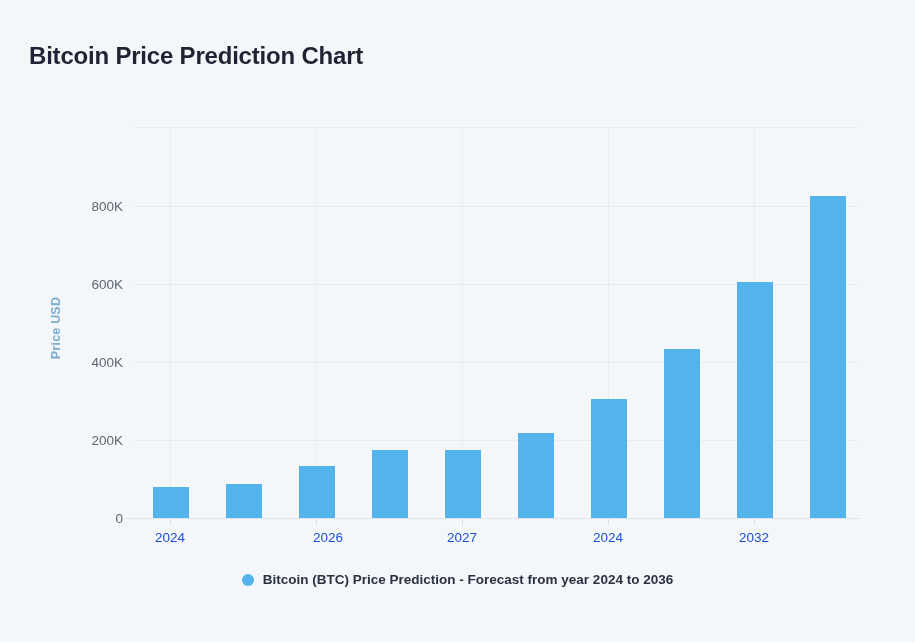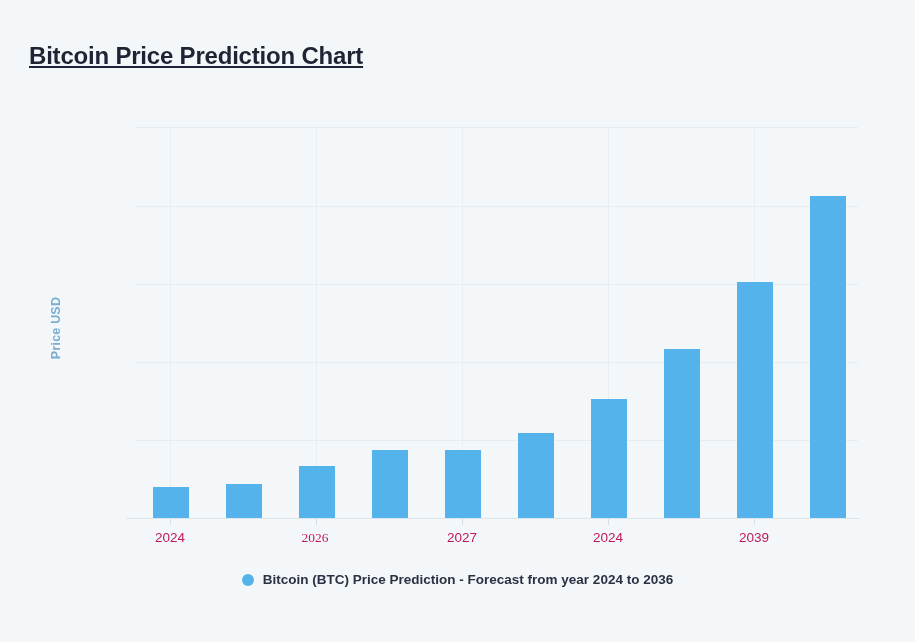--- a/index.html
+++ b/index.html
@@ -21,21 +21,20 @@
   }
   .chart-title {
     position: absolute;
     left: 29px;
     top: 42px;
     font-size: 24px;
     font-weight: bold;
     color: #1e2433;
     letter-spacing: -0.2px;
     white-space: nowrap;
-    text-decoration: underline;
   }
 
   
   .chart-area {
     position: absolute;
     left: 0;
     top: 0;
     width: 915px;
     height: 642px;
   }
@@ -92,21 +91,21 @@
     left: 63px;
     top: 0;
     width: 60px;
     height: 642px;
   }
 
   .xlabel {
     position: absolute;
     top: 530px;
     font-size: 13.5px;
-    color: #be185d;
+    color: #1d4ed8;
     transform: translateX(-50%);
     white-space: nowrap;
   }
 
   .y-axis-title {
     position: absolute;
     left: 56px;
     top: 328px;
     font-size: 12.5px;
     font-weight: bold;
@@ -191,26 +190,33 @@
       <div class="bar" style="left:675px; width:36px; height:322px;"></div>
     </div>
 
     <div class="axis-line-x"></div>
     <div class="tick-x" style="left:170px;"></div>
     <div class="tick-x" style="left:316px;"></div>
     <div class="tick-x" style="left:462px;"></div>
     <div class="tick-x" style="left:608px;"></div>
     <div class="tick-x" style="left:754px;"></div>
 
+    <div class="ylabels-wrap">
+      <div class="ylabel" style="top:206px;">800K</div>
+      <div class="ylabel" style="top:284px;">600K</div>
+      <div class="ylabel" style="top:362px;">400K</div>
+      <div class="ylabel" style="top:440px;">200K</div>
+      <div class="ylabel" style="top:518px;">0</div>
+    </div>
 
     <div class="xlabel" style="left:170px;">2024</div>
-    <div class="xlabel" style="left:315px;font-family:Liberation Serif, serif;">2026</div>
+    <div class="xlabel" style="left:328px;">2026</div>
     <div class="xlabel" style="left:462px;">2027</div>
     <div class="xlabel" style="left:608px;">2024</div>
-    <div class="xlabel" style="left:754px;">2039</div>
+    <div class="xlabel" style="left:754px;">2032</div>
 
     <div class="y-axis-title">Price USD</div>
 
     <div class="legend">
       <span class="legend-dot"></span>
       <span class="legend-label">Bitcoin (BTC) Price Prediction - Forecast from year 2024 to 2036</span>
     </div>
 
   </div>
 </div>

